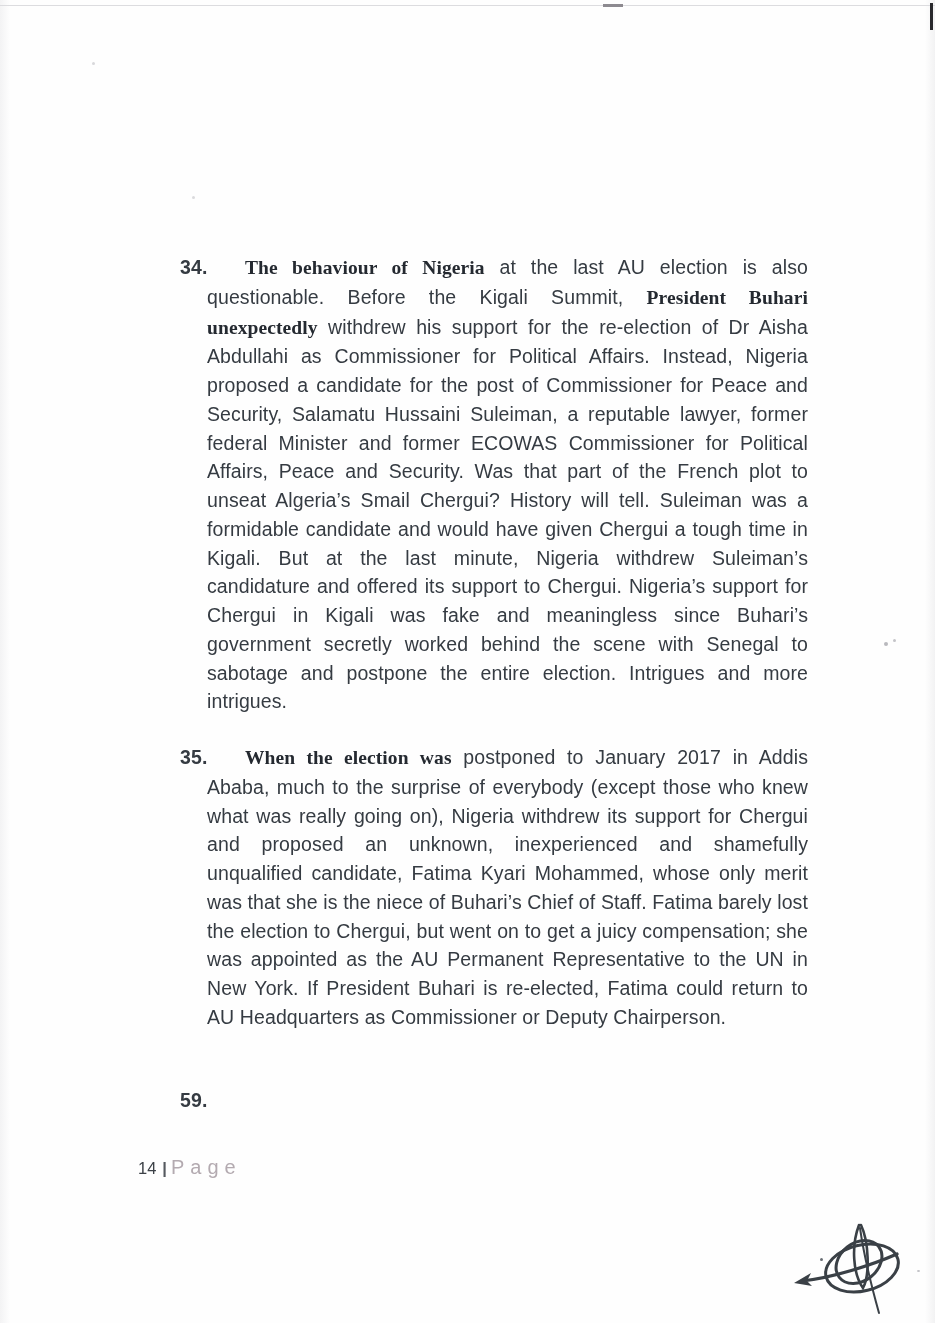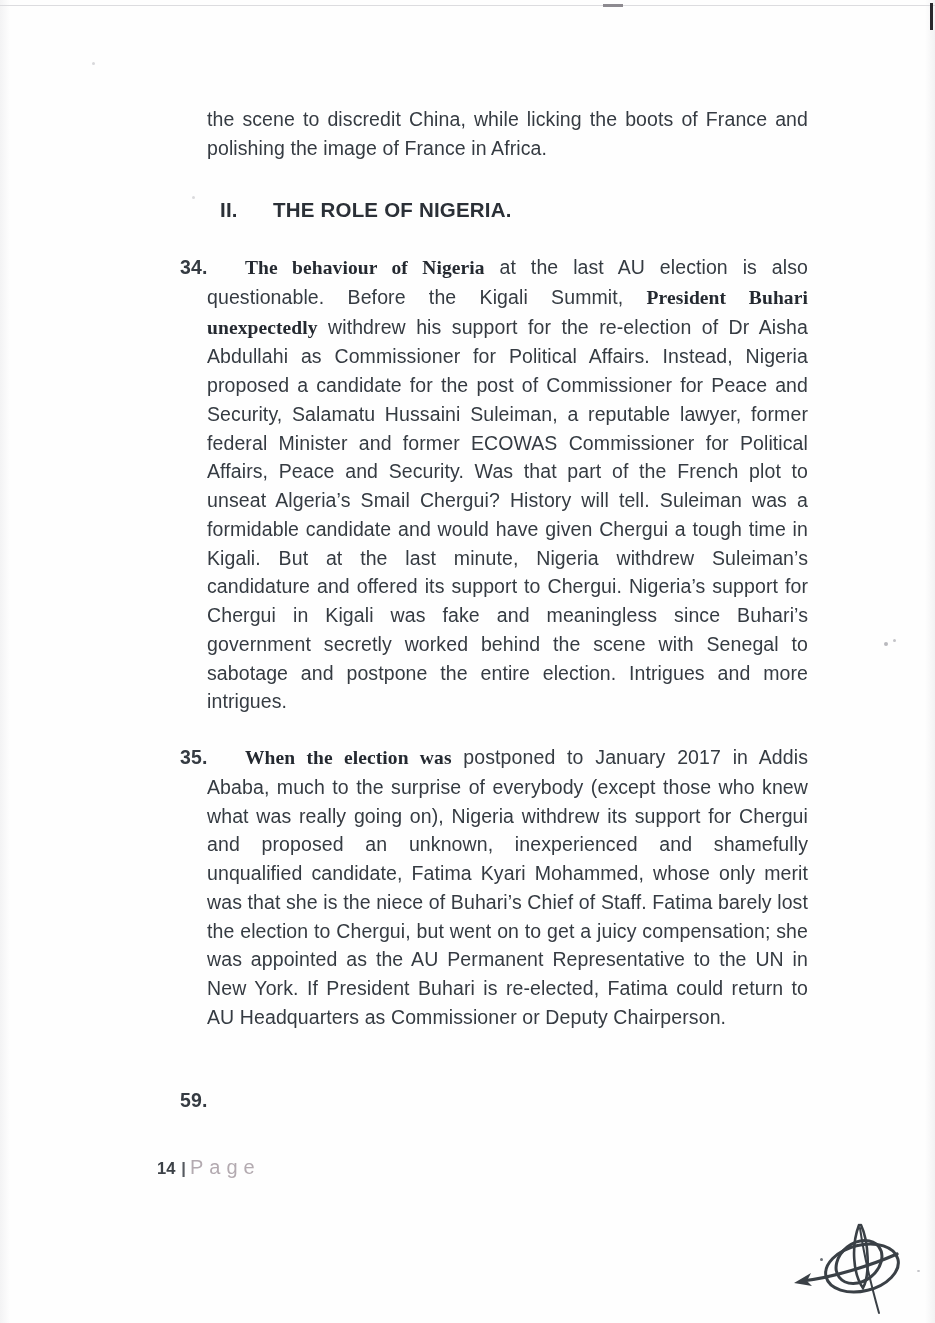--- a/index.html
+++ b/index.html
@@ -48,46 +48,42 @@
     text-indent:0; font-weight:700;
   }
   .p34 { top:253px; }
   .p35 { top:743px; }
   .p36 { top:1086px; }
 
   .footer {
     position:absolute; top:1156px; left:138px;
     font-size:16.5px; color:#3c4147;
   }
-  .footer .num { font-weight:700; color:#3c4147;margin-left:19px; }
+  .footer .num { font-weight:400; color:#3c4147; }
   .footer .sep { font-weight:700; color:#55595f; margin:0 4px 0 6px; }
   .footer .lbl { color:#b3aab0; letter-spacing:6px; font-size:20px; }
 
   .signature { position:absolute; top:1218px; left:780px; }
 </style>
 </head>
 <body>
 
 <div class="page">
 
   <div class="scan-topline"></div>
   <div class="scan-topdash"></div>
   <div class="scan-cornertick"></div>
   <div class="speck sp1"></div>
   <div class="speck sp2"></div>
   <div class="speck sp3"></div>
   <div class="speck sp4"></div>
   <div class="speck sp5"></div>
   <div class="speck sp6"></div>
 
-  <div class="textblock intro">the scene to discredit China, while licking the boots of France and polishing the image of France in Africa.</div>
 
-  <div class="heading">
-    <span class="numeral">II.</span><span>THE ROLE OF NIGERIA.</span>
-  </div>
 
   <div class="textblock para p34">
     <span class="para-num">34.</span><span class="para-text"><b>The behaviour of Nigeria</b><span> at the last AU election is also questionable. Before the Kigali Summit, </span><b>President Buhari unexpectedly</b><span> withdrew his support for the re-election of Dr Aisha Abdullahi as Commissioner for Political Affairs. Instead, Nigeria proposed a candidate for the post of Commissioner for Peace and Security, Salamatu Hussaini Suleiman, a reputable lawyer, former federal Minister and former ECOWAS Commissioner for Political Affairs, Peace and Security. Was that part of the French plot to unseat Algeria’s Smail Chergui? History will tell. Suleiman was a formidable candidate and would have given Chergui a tough time in Kigali. But at the last minute, Nigeria withdrew Suleiman’s candidature and offered its support to Chergui. Nigeria’s support for Chergui in Kigali was fake and meaningless since Buhari’s government secretly worked behind the scene with Senegal to sabotage and postpone the entire election. Intrigues and more intrigues.</span></span>
   </div>
 
   <div class="textblock para p35">
     <span class="para-num">35.</span><span class="para-text"><b>When the election was</b><span> postponed to January 2017 in Addis Ababa, much to the surprise of everybody (except those who knew what was really going on), Nigeria withdrew its support for Chergui and proposed an unknown, inexperienced and shamefully unqualified candidate, Fatima Kyari Mohammed, whose only merit was that she is the niece of Buhari’s Chief of Staff. Fatima barely lost the election to Chergui, but went on to get a juicy compensation; she was appointed as the AU Permanent Representative to the UN in New York. If President Buhari is re-elected, Fatima could return to AU Headquarters as Commissioner or Deputy Chairperson.</span></span>
   </div>
 
   <div class="textblock para p36">

